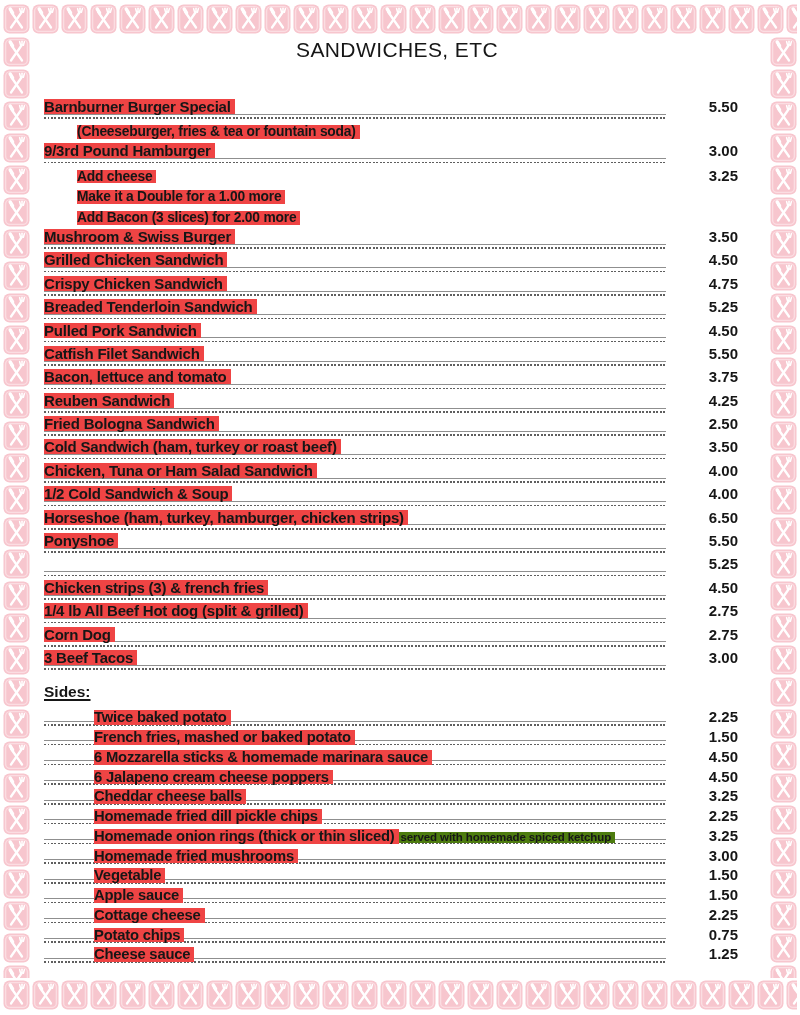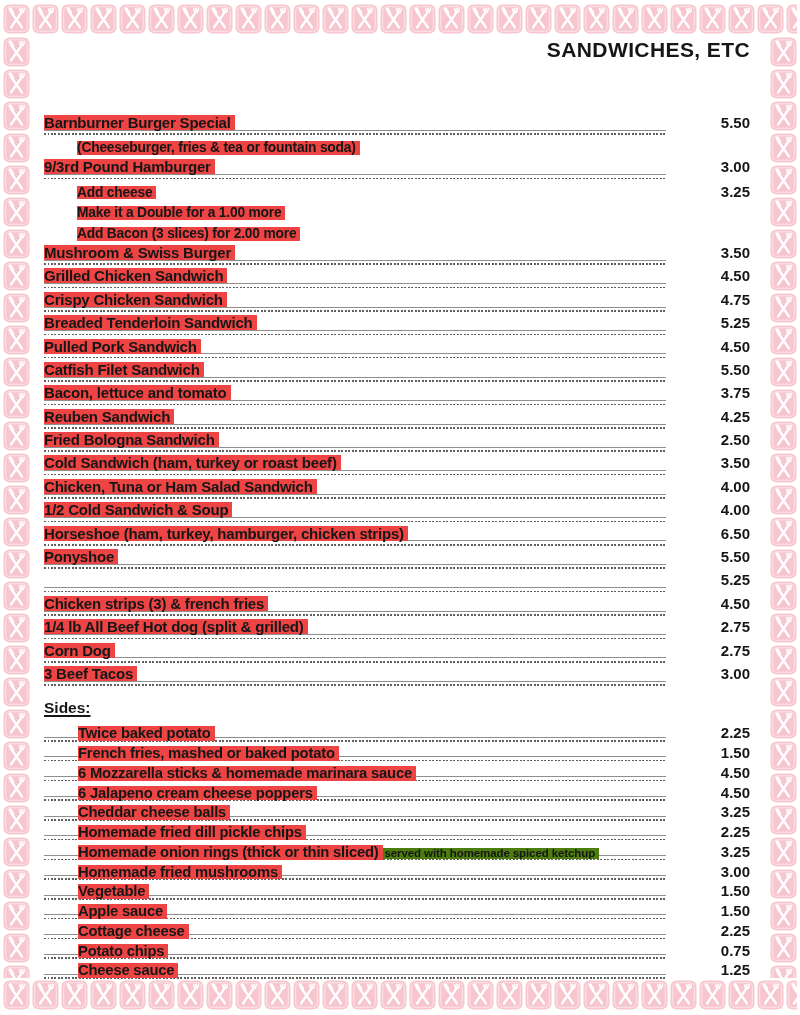--- a/index.html
+++ b/index.html
@@ -15,39 +15,39 @@
   .border-strip.bottom{bottom:4px;left:3px;right:3px;height:31px;}
   .border-strip.left{top:37px;bottom:37px;left:3px;width:27px;flex-direction:column;}
   .border-strip.right{top:37px;bottom:37px;right:3px;width:27px;flex-direction:column;}
   .tile{flex:0 0 auto;width:27px;height:30px;line-height:0;}
   
   .content{
     position:absolute;left:36px;top:36px;width:728px;
     padding:2px 14px 0 8px;box-sizing:border-box;
   }
   .title{
-    font-size:21px;font-weight:bold;text-align:right;
-    letter-spacing:0.4px;margin:0 0 52px 0;line-height:24px;
+    font-size:21px;font-weight:normal;text-align:center;
+    letter-spacing:0.4px;margin:0 0 36px 0;line-height:24px;
   }
   .row{position:relative;box-sizing:border-box;line-height:1;}
   .row.main{height:23.4px;padding-top:1px;}
   .row.sub{height:20.8px;padding-left:33px;padding-top:2px;}
   .row.side{height:19.75px;padding-top:1px;}
   .row .name{
     font-size:15px;font-weight:bold;letter-spacing:-0.2px;
     display:inline-block;background:#ef4444;position:relative;z-index:2;padding-right:4px;
   }
   .row.sub .name{font-size:13.8px;}
-  .row.side .name{font-size:14.8px;margin-left:34px;}
+  .row.side .name{font-size:14.8px;margin-left:50px;}
   .row .note{
     font-size:11.5px;font-weight:bold;letter-spacing:-0.1px;
     display:inline-block;background:#4d7c0f;position:relative;z-index:2;padding:0 4px 0 2px;
   }
   .row .price{
-    position:absolute;right:0;top:1px;font-size:15px;font-weight:bold;
+    position:absolute;right:12px;top:1px;font-size:15px;font-weight:bold;
     letter-spacing:0;z-index:2;
   }
   .row.sub .price{top:2px;}
   .rule{position:absolute;left:0;right:84px;bottom:2.5px;z-index:1;}
   .rule .l1{height:0;border-top:1.3px solid #8f8f8f;}
   .rule .l2{
     height:1.5px;margin-top:2.6px;
     background:repeating-linear-gradient(90deg,#5f5f5f 0 1.7px,transparent 1.7px 3.5px);
   }
   .sides-heading{

